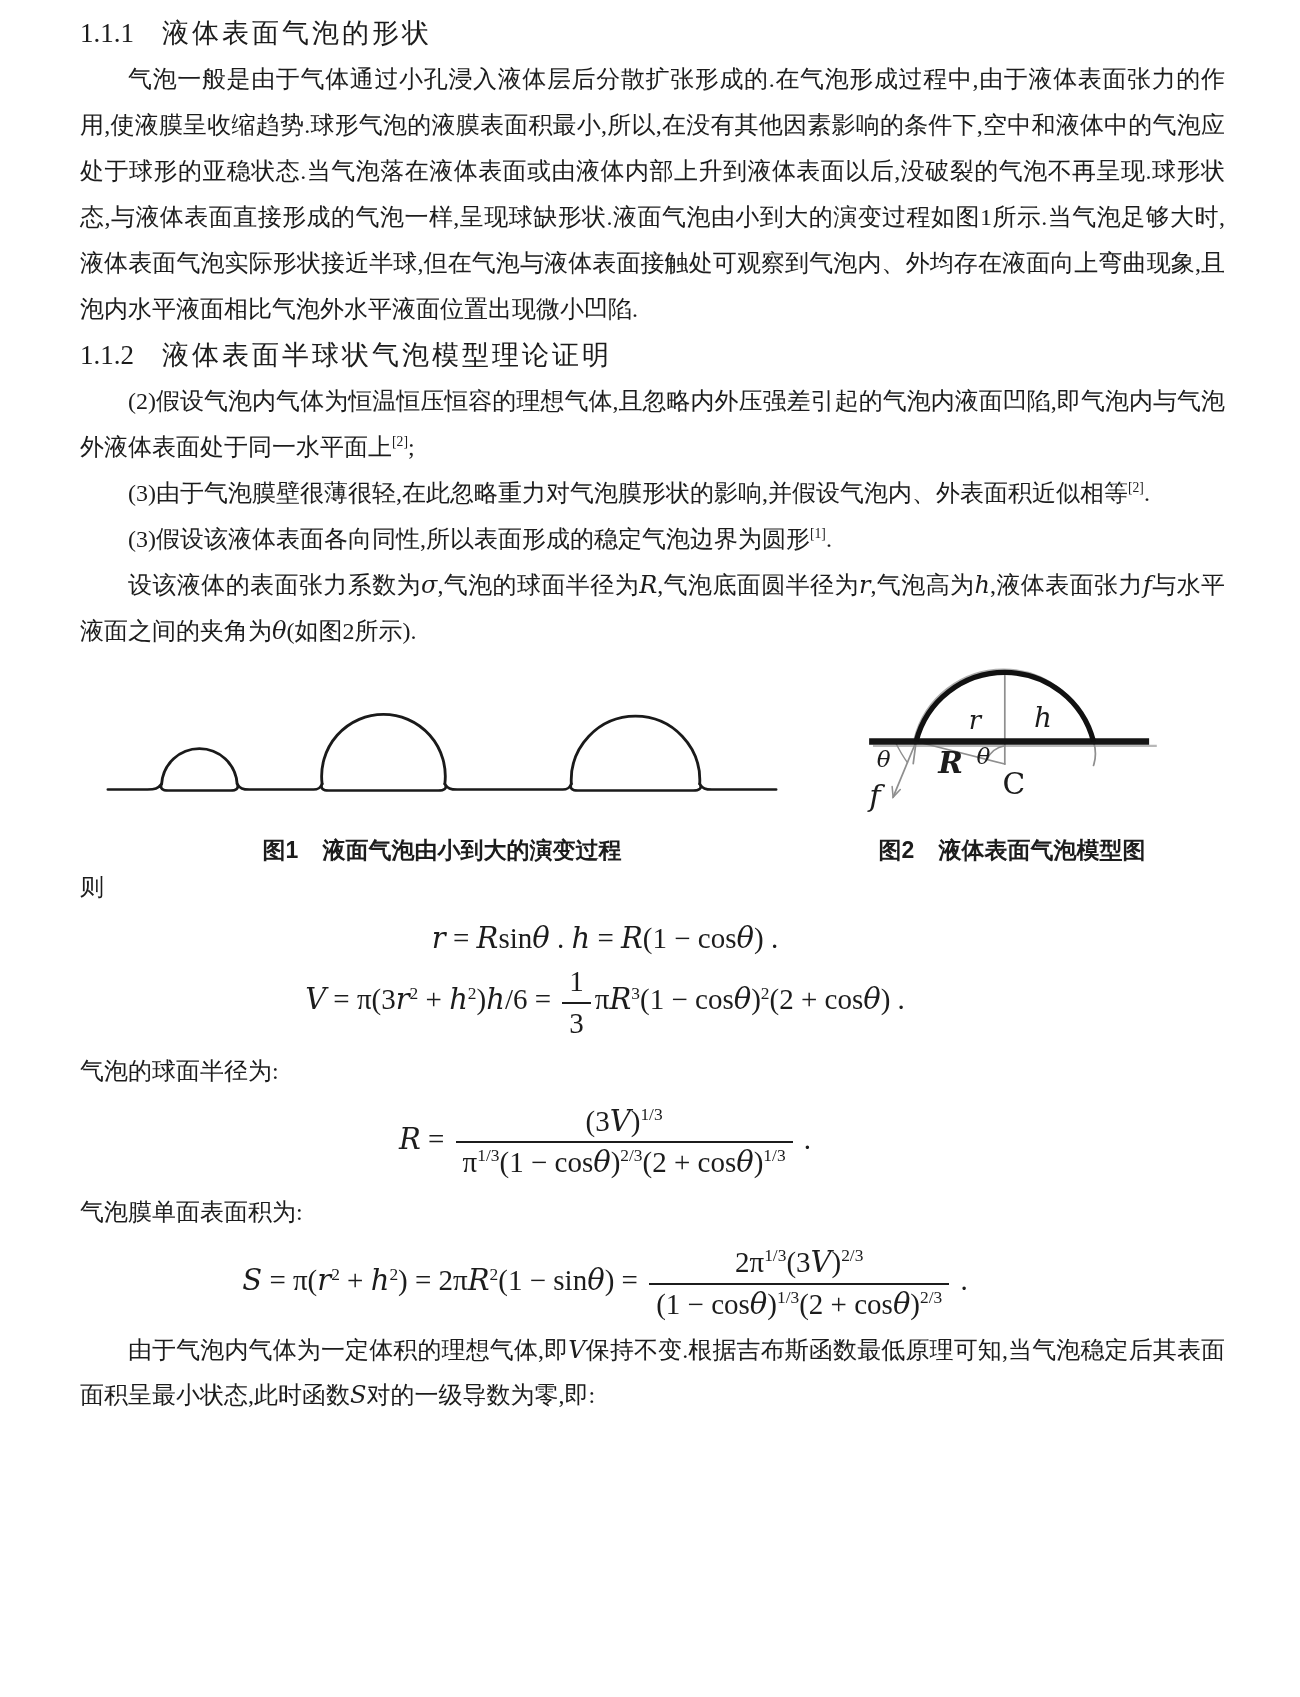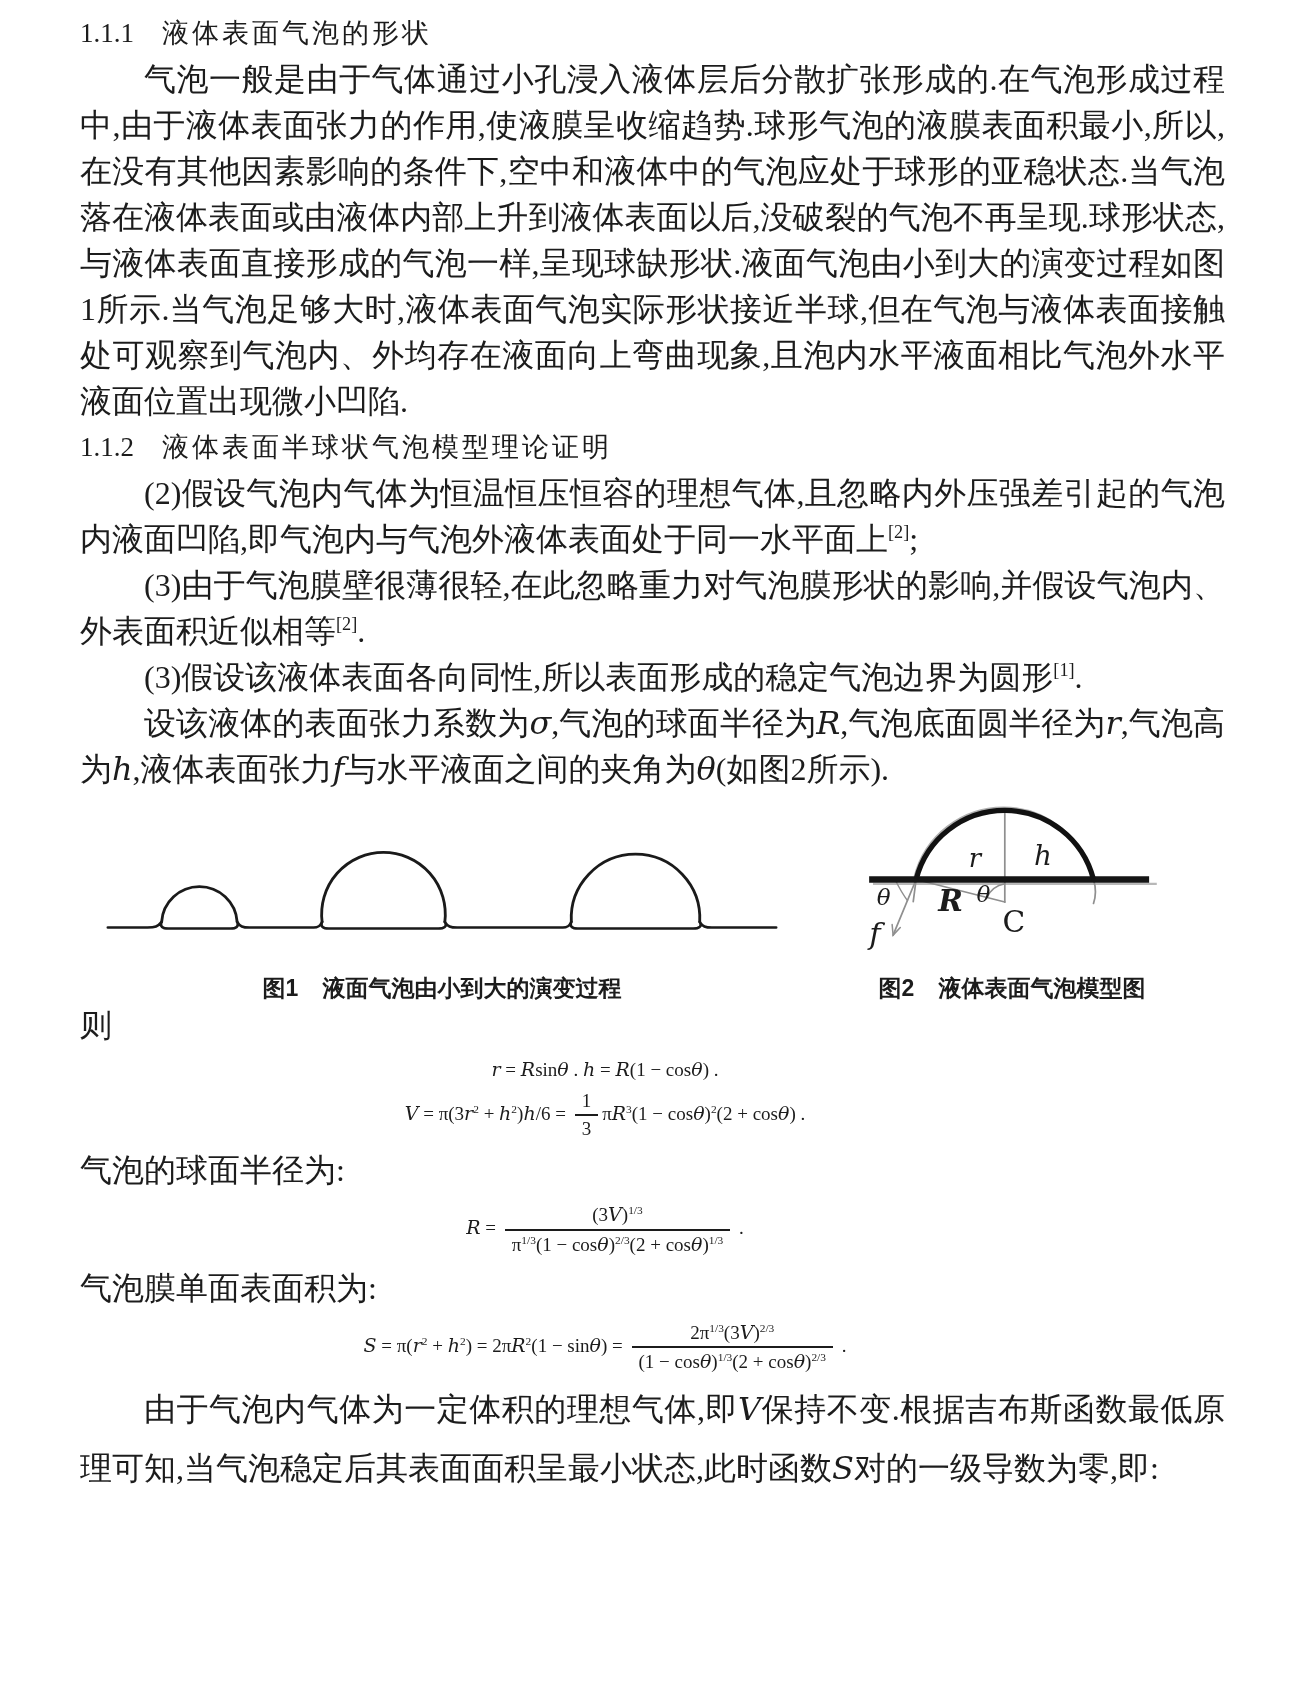--- a/index.html
+++ b/index.html
@@ -4,45 +4,45 @@
 <style>
   html,body{margin:0;padding:0;background:#ffffff;}
   .page{
     width:1300px;height:1577px;box-sizing:border-box;
     padding:10px 75px 0 80px;overflow:hidden;background:#ffffff;color:#1c1c1c;
     font-family:"Liberation Serif","DejaVu Serif",serif;
   }
   .sec-heading{font-size:27px;line-height:46px;font-weight:normal;}
   .sec-num{margin-right:28px;}
   .sec-title{letter-spacing:3px;}
-  .body{font-size:32px;line-height:46px;margin:0;text-align:justify;}
+  .body{font-size:24px;line-height:46px;margin:0;text-align:justify;}
   .indent{text-indent:2em;}
   .body sup{font-size:57%;line-height:0;}
   .it{font-style:italic;font-family:"DejaVu Serif","Liberation Serif",serif;}
-  .formula{font-size:19px;line-height:1.25;text-align:center;padding-right:95px;}
+  .formula{font-size:29px;line-height:1.25;text-align:center;padding-right:95px;}
   .formula sup{font-size:60%;line-height:0;vertical-align:super;}
   .frac{display:inline-flex;flex-direction:column;vertical-align:middle;text-align:center;margin:0 4px;}
   .frac .num,.frac .den{display:block;padding:1px 7px;line-height:1.3;}
   .frac .den{border-top:2px solid #1c1c1c;}
   .formula.f1{margin:10px 0 2px;}
   .formula.f2{margin:6px 0 4px;}
   .formula.f3{margin:8px 0 6px;}
   .formula.f4{margin:8px 0 4px;}
   .eq-label{text-align:left;}
   .figures{display:flex;align-items:flex-end;margin:6px 0 0 0;}
   .figure{display:flex;flex-direction:column;}
   .fig1{width:720px;margin-left:2px;gap:8px;}
   .fig2{width:310px;margin-left:auto;margin-right:58px;}
   .caption{
     font-family:"Liberation Sans","DejaVu Sans",sans-serif;font-weight:700;
     font-size:23px;line-height:27px;text-align:center;margin-top:14px;white-space:nowrap;
   }
   .cap-label{margin-right:24px;}
   svg{display:block;}
-  .closing{line-height:59px;}
+  .closing{line-height:45px;}
 </style>
 </head>
 <body>
 
 <div class="page">
 
   <div class="sec-heading">
     <span class="sec-num">1.1.1</span><span class="sec-title">液体表面气泡的形状</span>
   </div>
 

